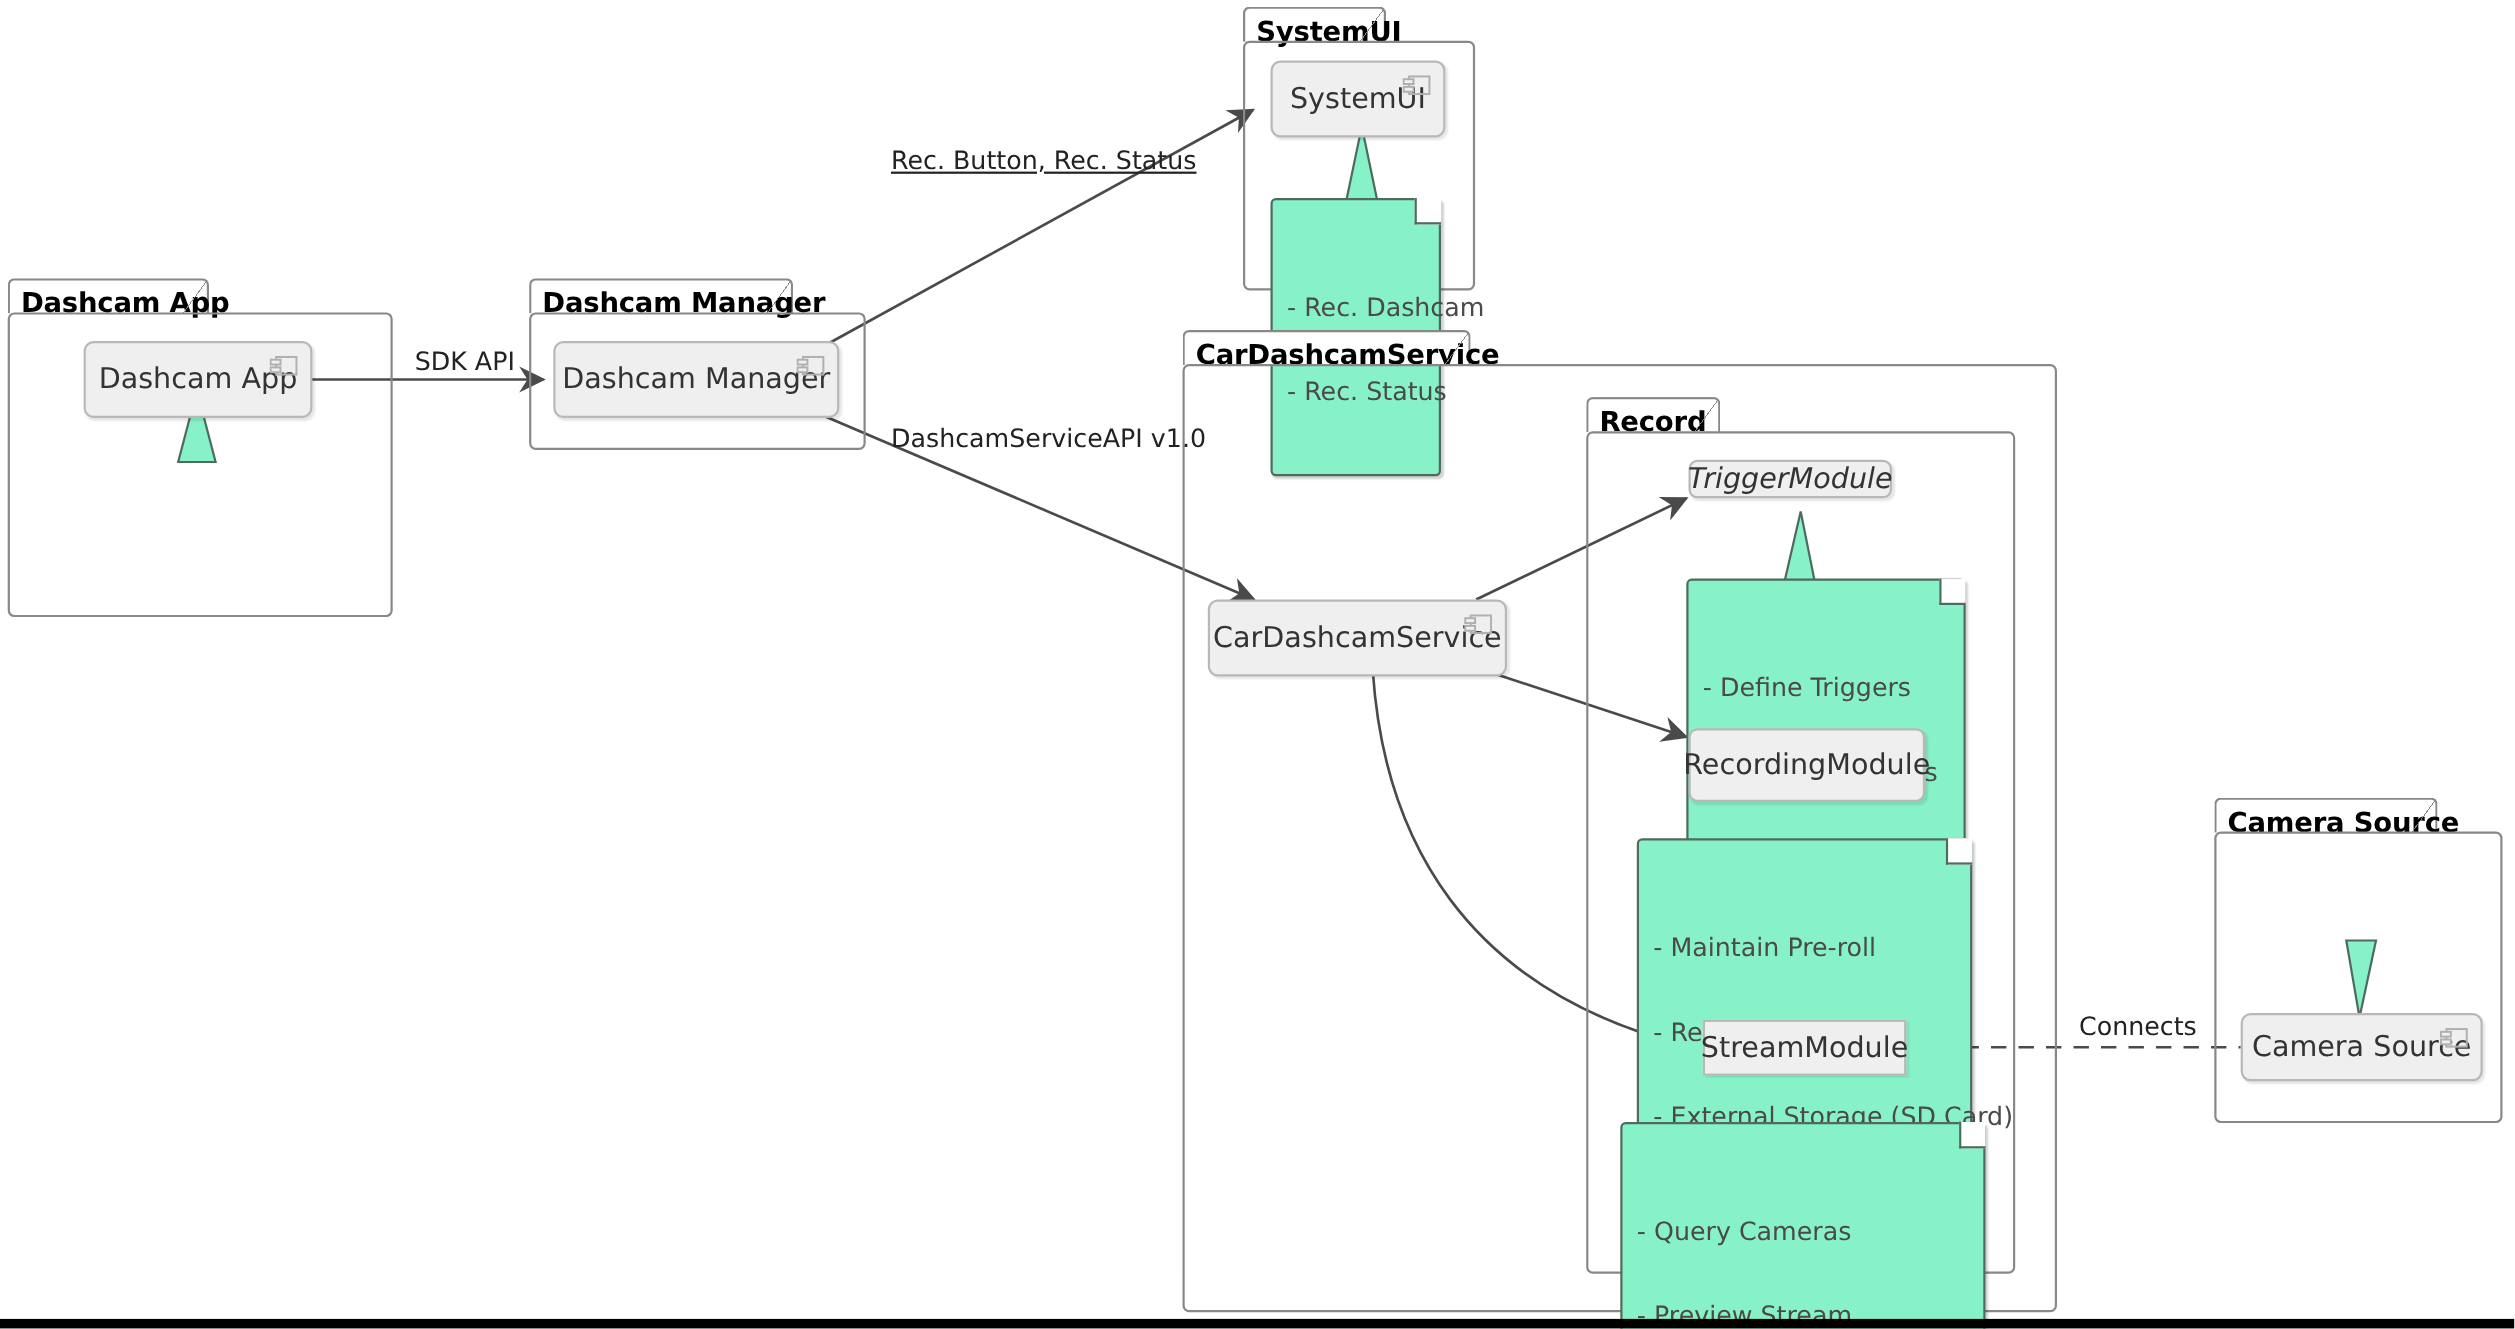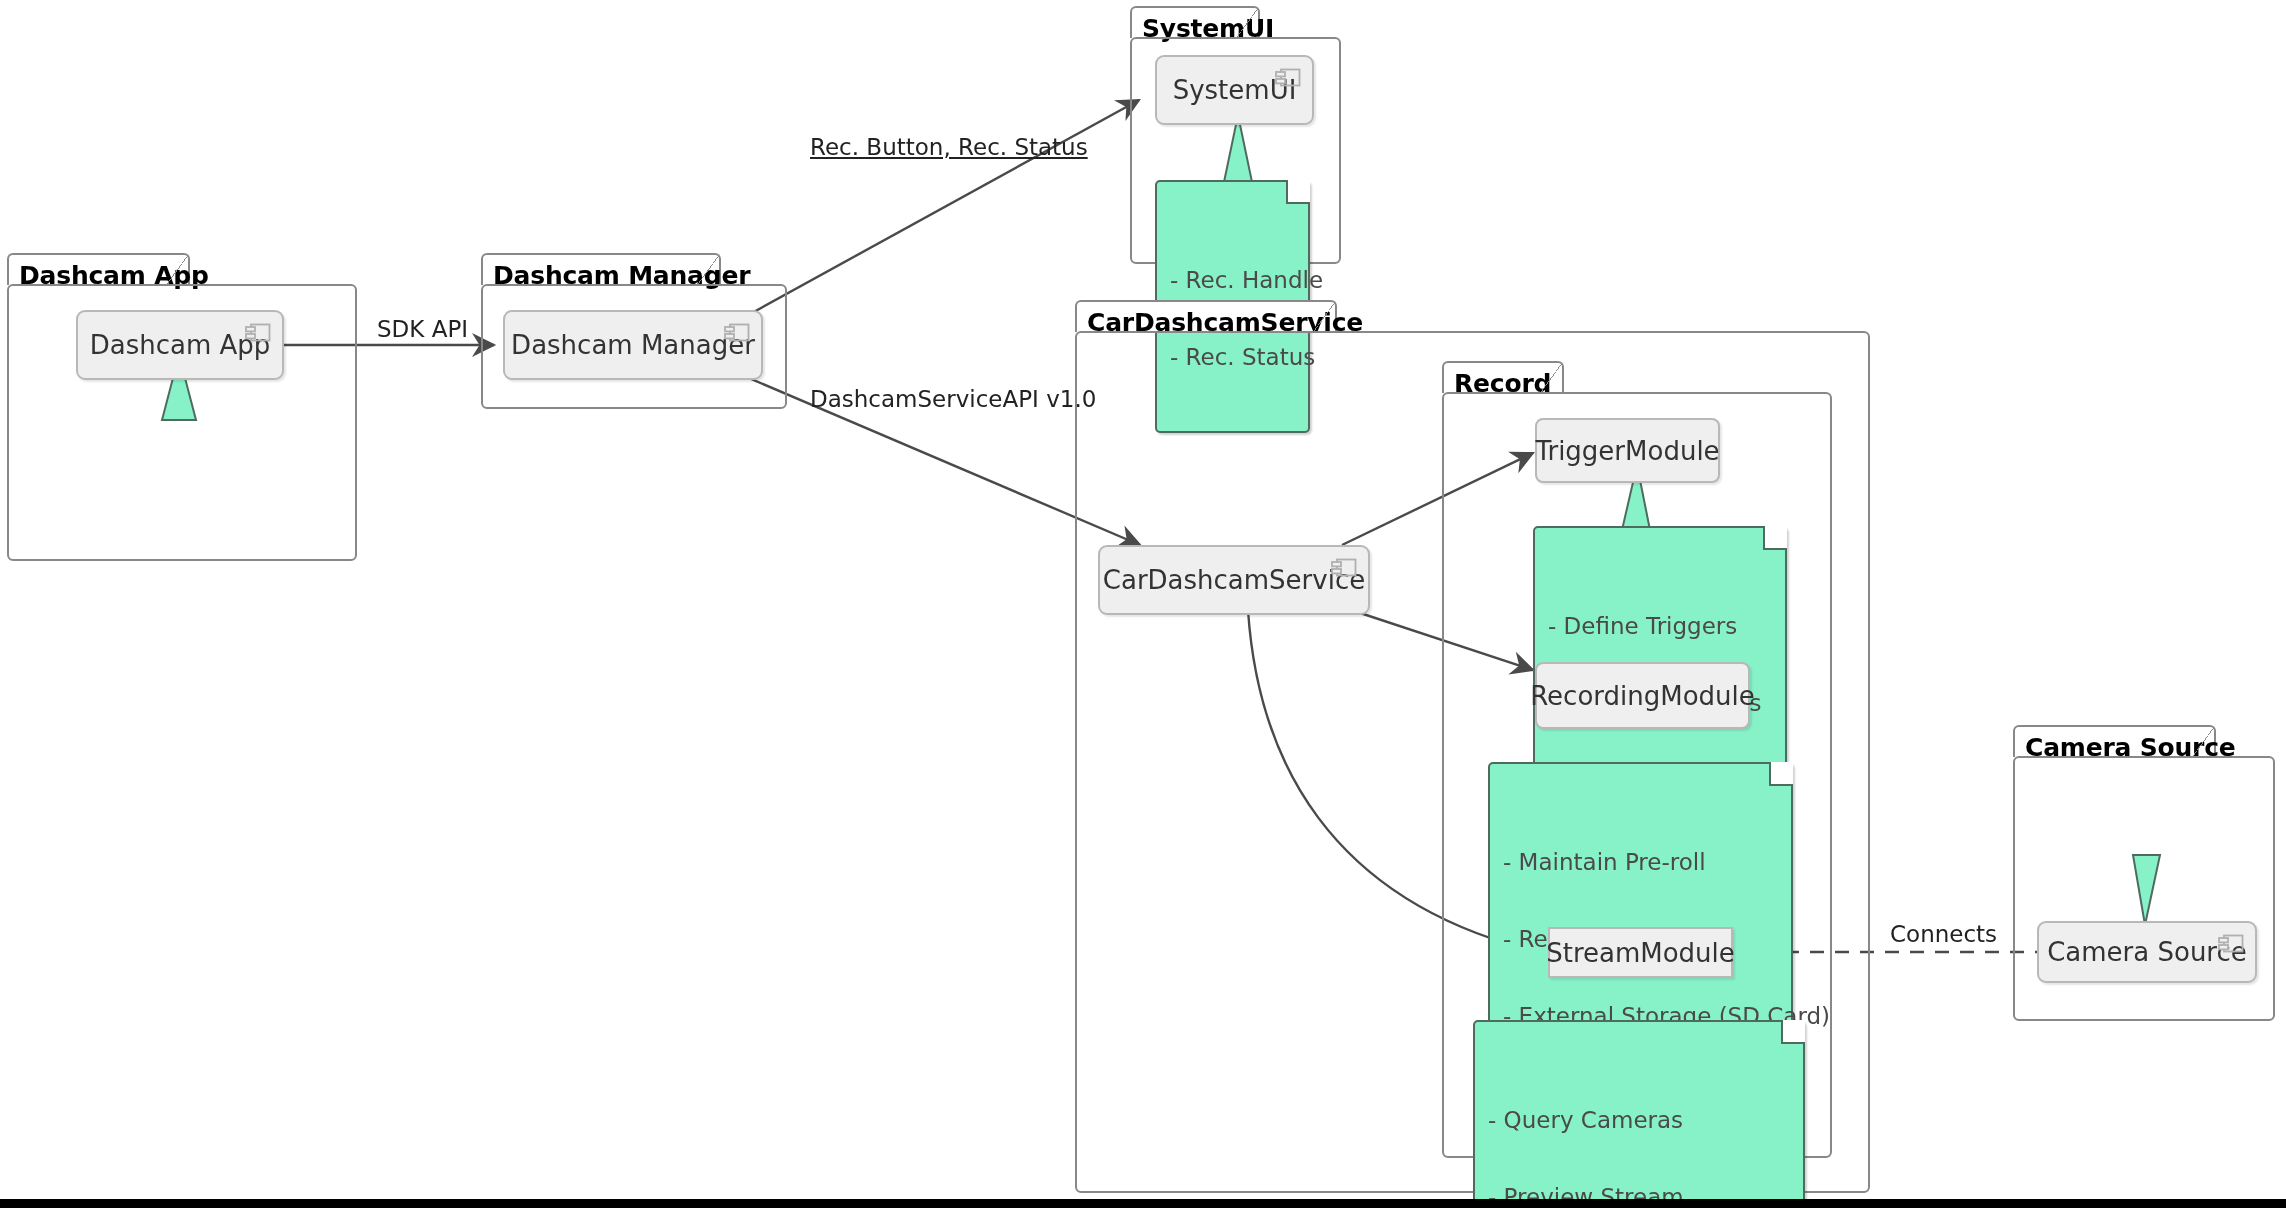--- a/index.html
+++ b/index.html
@@ -214,40 +214,40 @@
     <span class="comp-label">SystemUI</span>
     <svg class="comp-icon" viewBox="0 0 26 19">
       <rect x="6" y="1.5" width="18.5" height="16" fill="none" stroke="#b0b0b0" stroke-width="1.8"></rect>
       <rect x="1" y="4" width="9" height="4.4" fill="#efefef" stroke="#b0b0b0" stroke-width="1.8"></rect>
       <rect x="1" y="11" width="9" height="4.4" fill="#efefef" stroke="#b0b0b0" stroke-width="1.8"></rect>
     </svg>
   </div>
 
   <div class="note" style="left:1155px; top:180px; width:155px;">
     <span class="fold"></span>
-    <span class="note-line">- Rec. Handle</span>
+    <span class="note-line">- Rec. Dashcam</span>
     <span class="note-line">- Rec. Status</span>
   </div>
 
   <div class="pkg-tab" style="left:1075px; top:300px; width:262px; height:32px;">CarDashcamService</div>
   <div class="pkg" style="left:1075px; top:331px; width:795px; height:862px;"></div>
 
   <div class="comp" style="left:1098px; top:545px; width:272px; height:70px;">
     <span class="comp-label">CarDashcamService</span>
     <svg class="comp-icon" viewBox="0 0 26 19">
       <rect x="6" y="1.5" width="18.5" height="16" fill="none" stroke="#b0b0b0" stroke-width="1.8"></rect>
       <rect x="1" y="4" width="9" height="4.4" fill="#efefef" stroke="#b0b0b0" stroke-width="1.8"></rect>
       <rect x="1" y="11" width="9" height="4.4" fill="#efefef" stroke="#b0b0b0" stroke-width="1.8"></rect>
     </svg>
   </div>
 
   <div class="pkg-tab" style="left:1442px; top:361px; width:122px; height:32px;">Record</div>
   <div class="pkg" style="left:1442px; top:392px; width:390px; height:766px;"></div>
 
-  <div class="comp" style="left:1535px; top:418px; width:185px; height:65px; border-radius:8px;">
+  <div class="comp" style="left:1535px; top:418px; width:185px; height:35px; border-radius:8px;font-style:italic;">
     <span class="comp-label">TriggerModule</span>
   </div>
   <div class="note" style="left:1533px; top:526px; width:254px;">
     <span class="fold"></span>
     <span class="note-line">- Define Triggers</span>
     <span class="note-line">- Listen to Triggers</span>
     <span class="note-line">- Handle Triggers</span>
   </div>
 
   <div class="comp" style="left:1535px; top:662px; width:215px; height:67px; border-radius:8px;">

